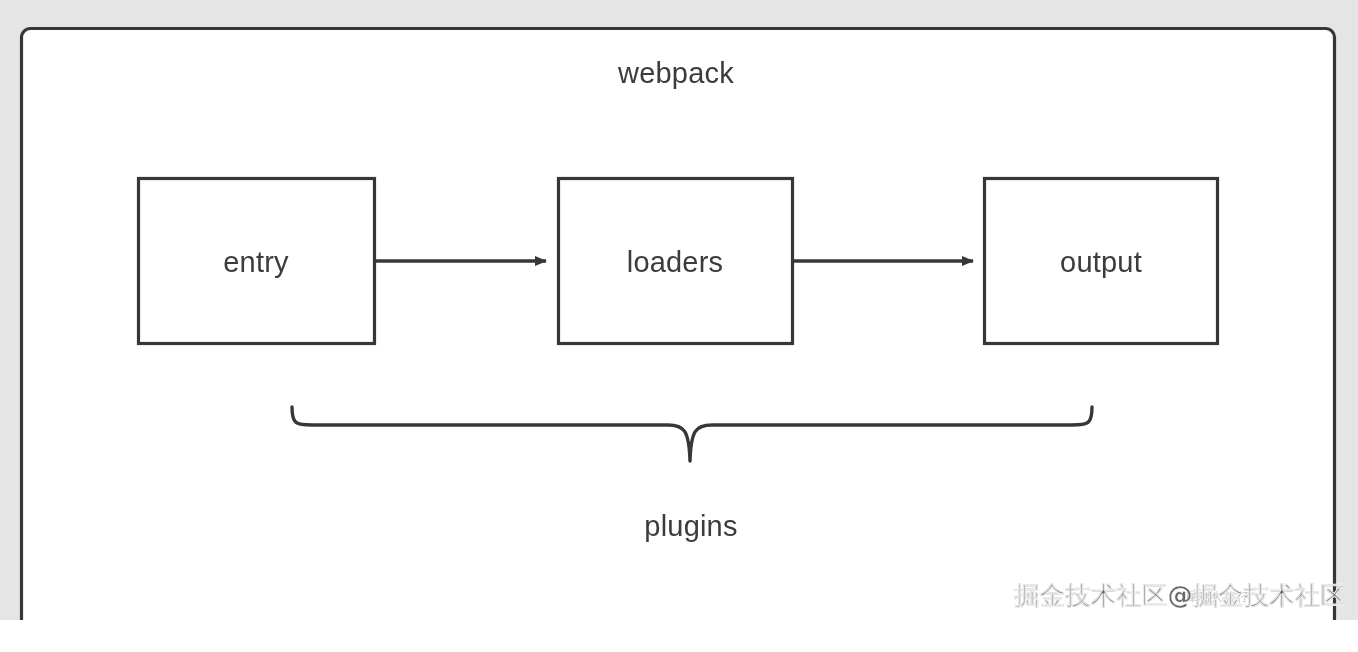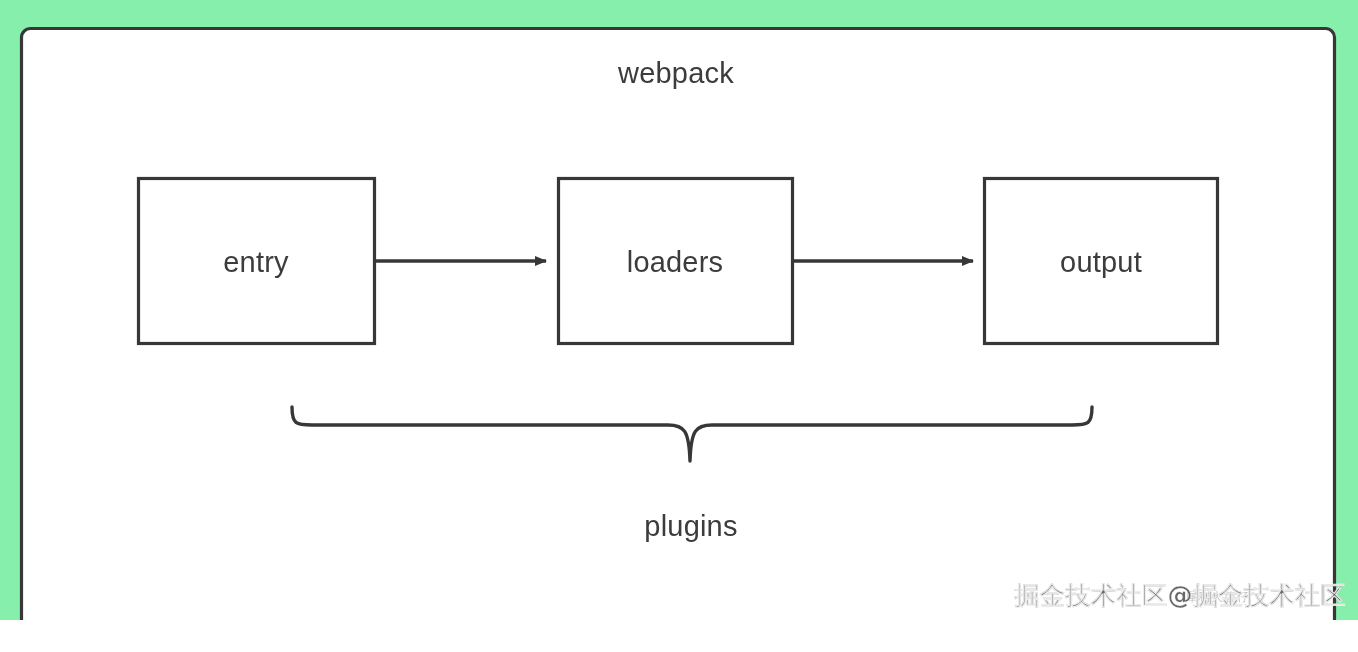--- a/index.html
+++ b/index.html
@@ -4,21 +4,21 @@
 <style>
   html, body {
     margin: 0;
     padding: 0;
     background: #ffffff;
   }
   #canvas {
     position: relative;
     width: 1358px;
     height: 620px;
-    background: #86efac;
+    background: #e5e5e5;
     overflow: hidden;
     font-family: "Liberation Sans", "DejaVu Sans", sans-serif;
   }
   #diagram-svg {
     position: absolute;
     left: 0;
     top: 0;
     width: 1358px;
     height: 652px;
   }

